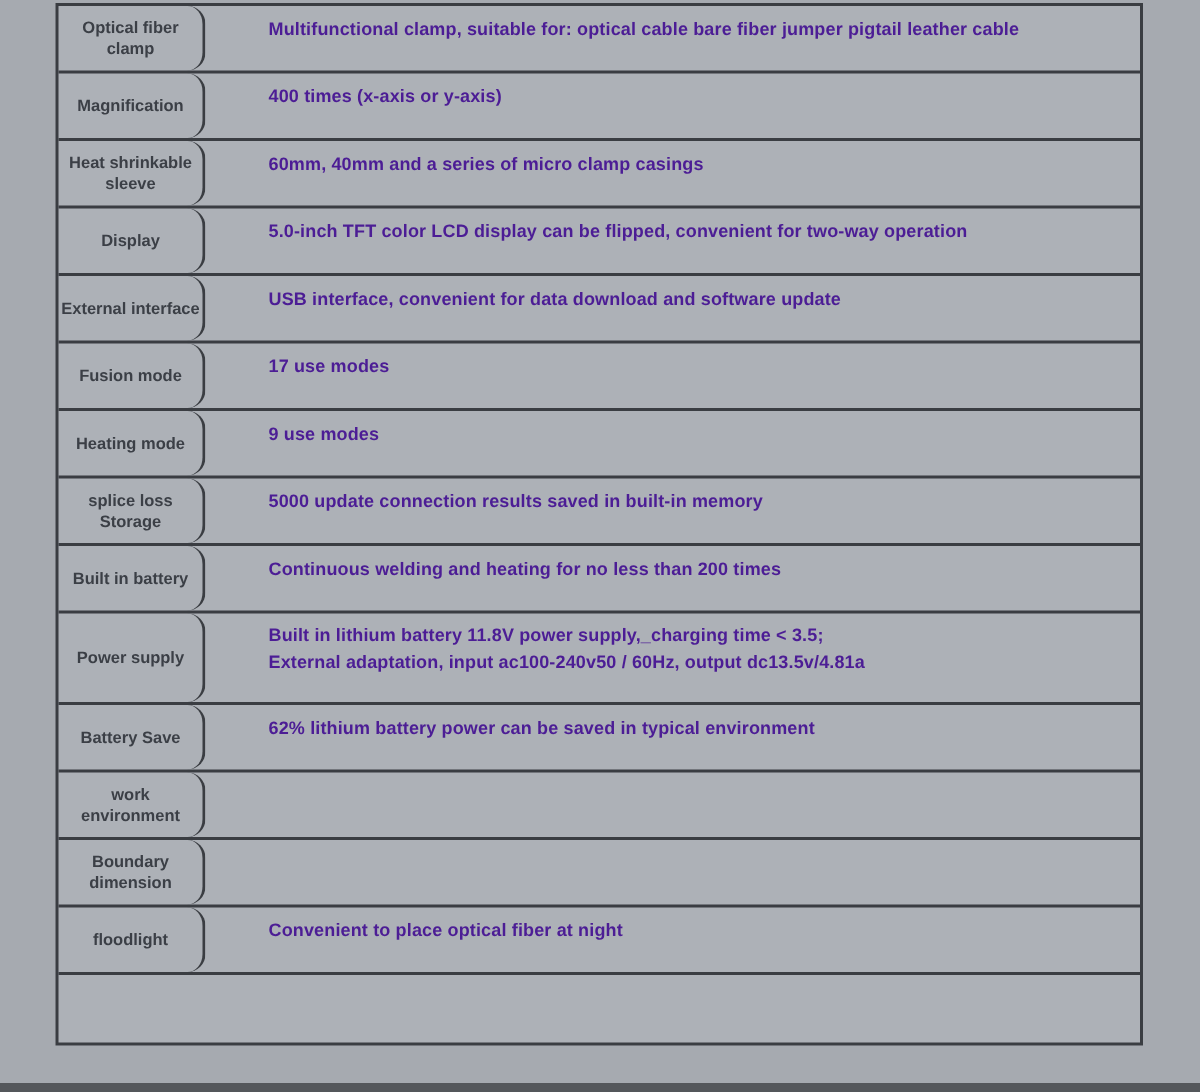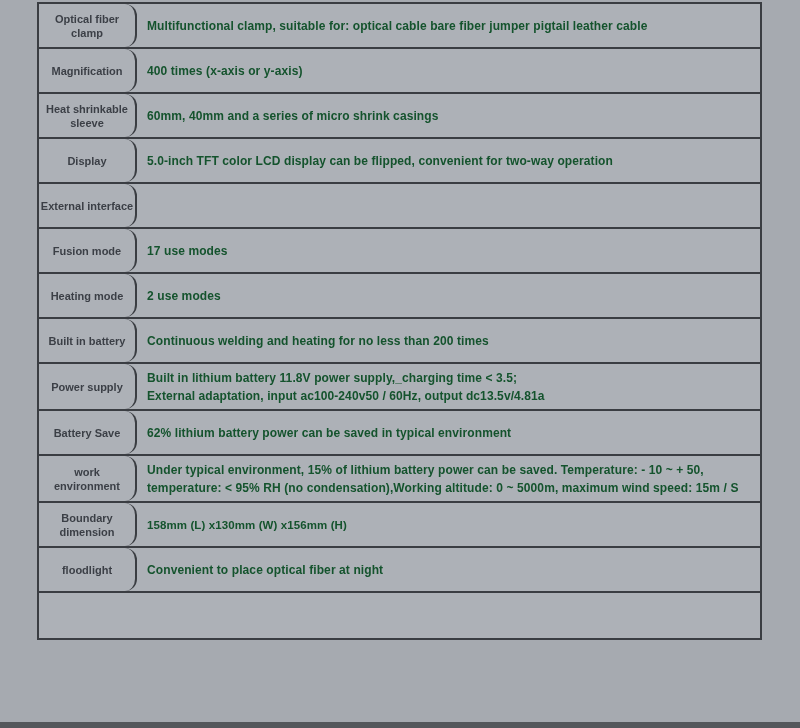--- a/index.html
+++ b/index.html
@@ -48,27 +48,28 @@
     color: #3b3f46;
     white-space: pre-line;
     line-height: 14px;
     padding: 4px 1px;
     border-radius: 12px;
   }
   .value-cell {
     flex: 1 1 auto;
     display: flex;
     align-items: center;
-    padding: 5px 6px 4px 10px;
+    padding: 5px 6px 18px 10px;
     font-size: 12px;
     font-weight: 700;
-    color: #14532d;
+    color: #4c1d95;
     white-space: pre-line;
     line-height: 18px;
     letter-spacing: 0.1px;
+    margin-left: 32px;
   }
   
   .spec-row:nth-child(12) .value-cell {
     font-size: 11.5px;
     line-height: 17px;
   }
   .bottom-bar {
     position: absolute;
     left: 0;
     bottom: 0;
@@ -88,59 +89,62 @@
 clamp</div>
     <div class="value-cell">Multifunctional clamp, suitable for: optical cable bare fiber jumper pigtail leather cable</div>
   </div>
       <div class="spec-row">
     <div class="label-cell">Magnification</div>
     <div class="value-cell">400 times (x-axis or y-axis)</div>
   </div>
       <div class="spec-row">
     <div class="label-cell">Heat shrinkable
 sleeve</div>
-    <div class="value-cell">60mm, 40mm and a series of micro shrink casings</div>
+    <div class="value-cell">60mm, 40mm and a series of micro clamp casings</div>
   </div>
       <div class="spec-row">
     <div class="label-cell">Display</div>
     <div class="value-cell">5.0-inch TFT color LCD display can be flipped, convenient for two-way operation</div>
   </div>
       <div class="spec-row">
     <div class="label-cell">External interface</div>
+    <div class="value-cell">USB interface, convenient for data download and software update</div>
   </div>
       <div class="spec-row">
     <div class="label-cell">Fusion mode</div>
     <div class="value-cell">17 use modes</div>
   </div>
       <div class="spec-row">
     <div class="label-cell">Heating mode</div>
-    <div class="value-cell">2 use modes</div>
+    <div class="value-cell">9 use modes</div>
+  </div>
+      <div class="spec-row">
+    <div class="label-cell">splice loss
+Storage</div>
+    <div class="value-cell">5000 update connection results saved in built-in memory</div>
   </div>
       <div class="spec-row">
     <div class="label-cell">Built in battery</div>
     <div class="value-cell">Continuous welding and heating for no less than 200 times</div>
   </div>
       <div class="spec-row">
     <div class="label-cell">Power supply</div>
     <div class="value-cell">Built in lithium battery 11.8V power supply,_charging time &lt; 3.5;
 External adaptation, input ac100-240v50 / 60Hz, output dc13.5v/4.81a</div>
   </div>
       <div class="spec-row">
     <div class="label-cell">Battery Save</div>
     <div class="value-cell">62% lithium battery power can be saved in typical environment</div>
   </div>
       <div class="spec-row">
     <div class="label-cell">work environment</div>
-    <div class="value-cell">Under typical environment, 15% of lithium battery power can be saved. Temperature: - 10 ~ + 50,
-temperature: &lt; 95% RH (no condensation),Working altitude: 0 ~ 5000m, maximum wind speed: 15m / S</div>
   </div>
       <div class="spec-row">
     <div class="label-cell">Boundary
 dimension</div>
-    <div class="value-cell">158mm (L) x130mm (W) x156mm (H)</div>
   </div>
       <div class="spec-row">
     <div class="label-cell">floodlight</div>
     <div class="value-cell">Convenient to place optical fiber at night</div>
   </div>
       <div class="spec-row">
   </div>
     </div>
 
   <div class="bottom-bar"></div>

